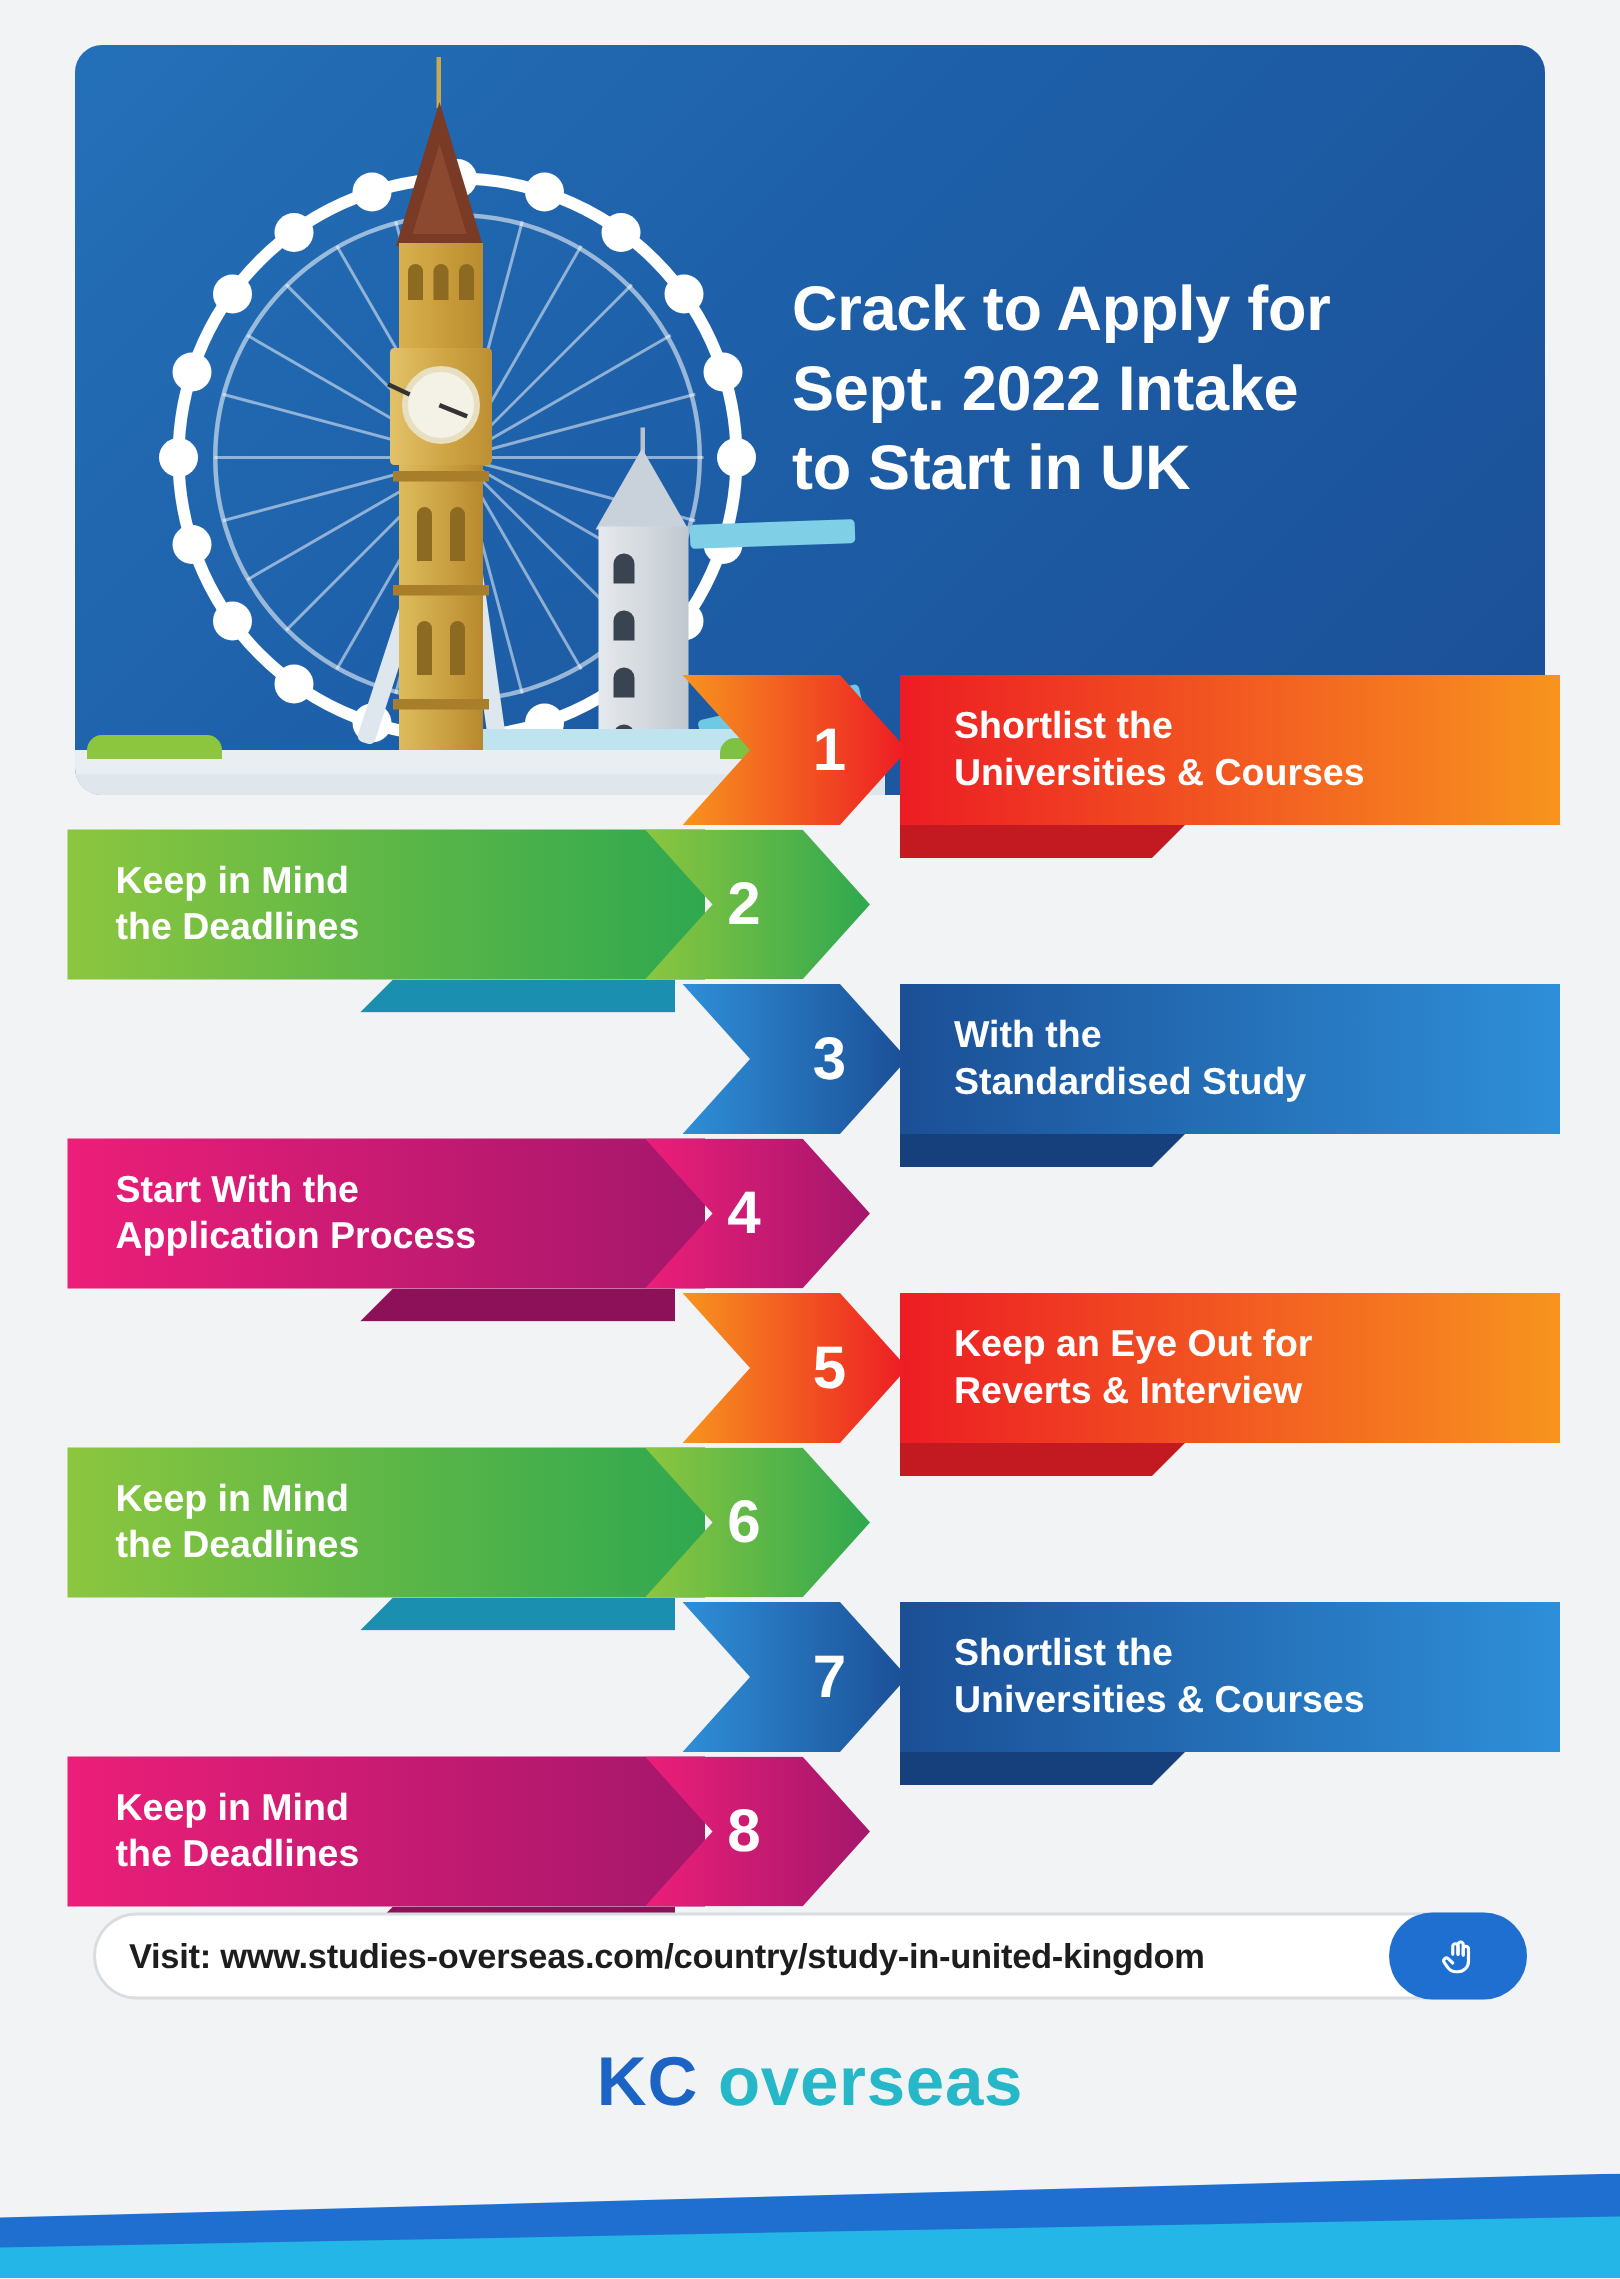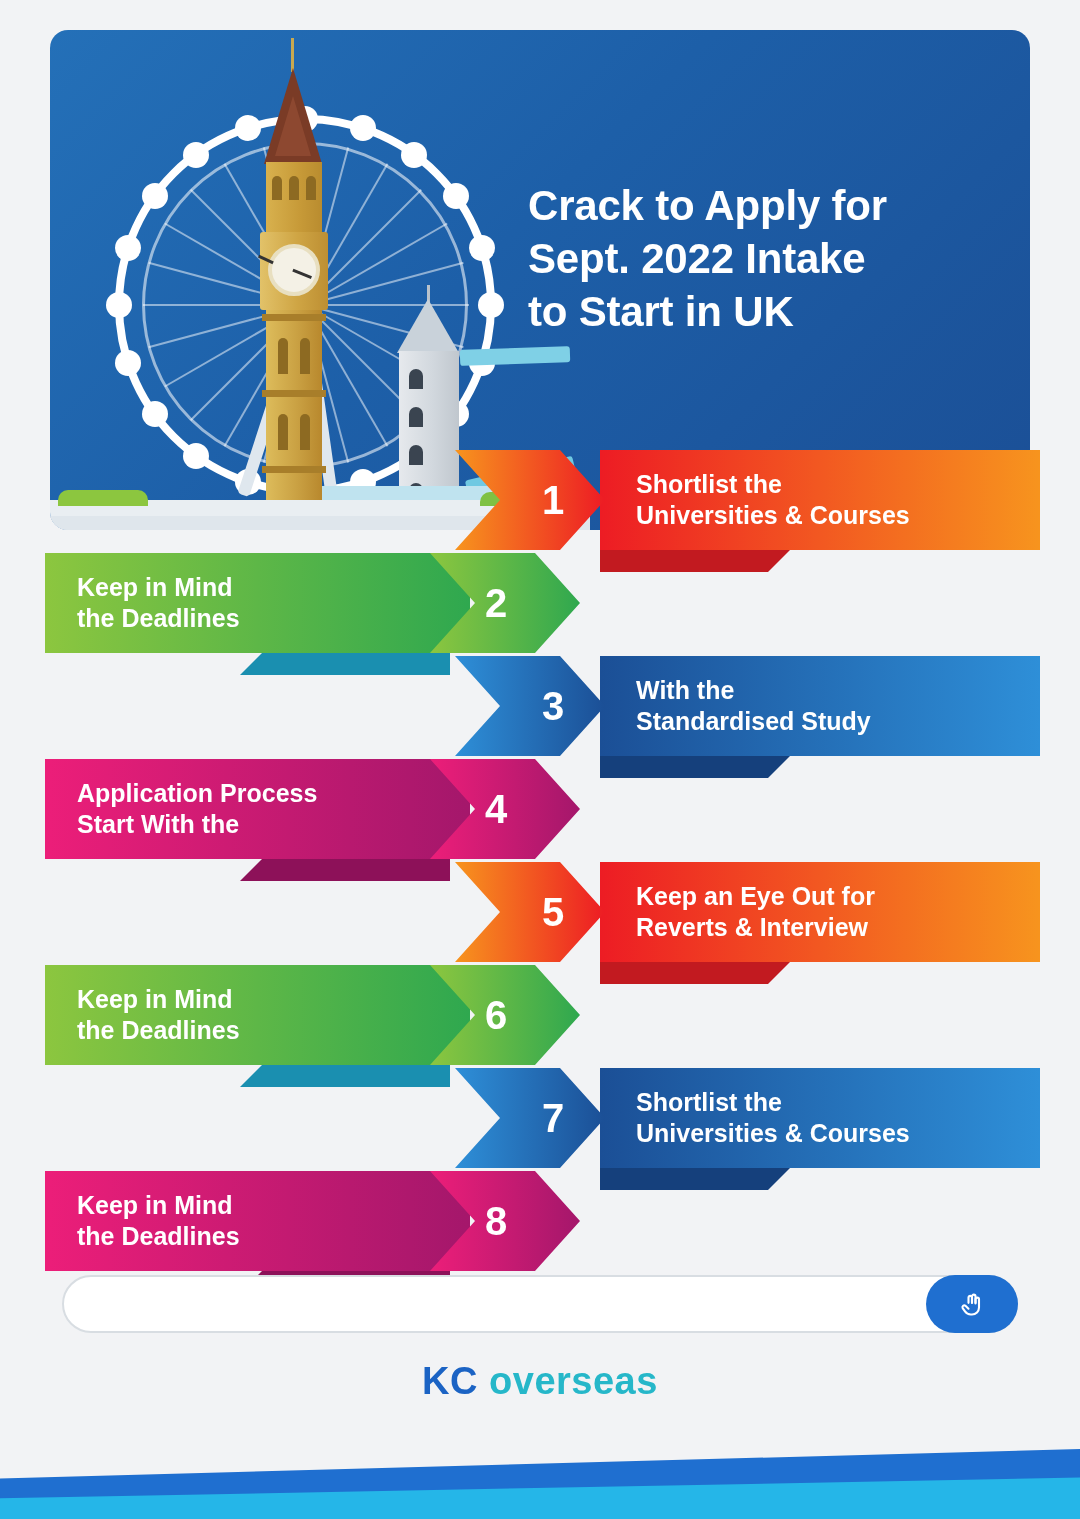--- a/index.html
+++ b/index.html
@@ -344,21 +344,21 @@
   
   .logo {
     position: absolute;
     left: 0;
     top: 1360px;
     width: 1080px;
     text-align: center;
   }
   .logo-main {
     color: #1b63c4;
-    font-size: 38px;
+    font-size: 46px;
     font-weight: bold;
     letter-spacing: 0.5px;
   }
   .logo-main .teal { color: #26b7c9; }
   .logo-sub {
     margin-top: 10px;
     color: #1b3d7a;
     font-size: 30px;
     letter-spacing: 7px;
   }
@@ -520,22 +520,22 @@
           <div>With the</div>
           <div>Standardised Study</div>
         </div>
       </div>
       <div class="step" style="left:0;top:309px;width:1080px;">
         <div class="band" style="left:45px;width:425px;background:linear-gradient(90deg,#ec1e79,#a4176b);"></div>
         <div class="band-shadow" style="left:240px;top:100px;width:210px;background:#8d1159;clip-path:polygon(22px 0,100% 0,100% 100%,0 100%);"></div>
         <div class="arrow" style="left:430px;background:linear-gradient(90deg,#ec1e79,#a4176b);clip-path:polygon(0 0,70% 0,100% 50%,70% 100%,0 100%,30% 50%);"></div>
         <div class="arrow-num" style="left:466px;width:60px;text-align:center;">4</div>
         <div class="band-text" style="left:77px;width:370px;">
+          <div>Start With the</div>
           <div>Application Process</div>
-          <div>Start With the</div>
         </div>
       </div>
       <div class="step" style="left:0;top:412px;width:1080px;">
         <div class="band" style="left:600px;width:440px;background:linear-gradient(90deg,#ed1c24,#f7941e);clip-path:polygon(0 0,100% 0,100% 100%,0 100%);"></div>
         <div class="band-shadow" style="left:600px;top:100px;width:190px;background:#c21a20;clip-path:polygon(0 0,100% 0,calc(100% - 22px) 100%,0 100%);"></div>
         <div class="arrow" style="left:455px;background:linear-gradient(90deg,#f7941e,#ed1c24);clip-path:polygon(0 0,70% 0,100% 50%,70% 100%,0 100%,30% 50%);"></div>
         <div class="arrow-num" style="left:523px;width:60px;text-align:center;">5</div>
         <div class="band-text" style="left:636px;width:380px;">
           <div>Keep an Eye Out for</div>
           <div>Reverts &amp; Interview</div>
@@ -567,20 +567,21 @@
         <div class="arrow" style="left:430px;background:linear-gradient(90deg,#ec1e79,#a4176b);clip-path:polygon(0 0,70% 0,100% 50%,70% 100%,0 100%,30% 50%);"></div>
         <div class="arrow-num" style="left:466px;width:60px;text-align:center;">8</div>
         <div class="band-text" style="left:77px;width:370px;">
           <div>Keep in Mind</div>
           <div>the Deadlines</div>
         </div>
       </div>
     </div>
 
   <div class="urlbar">
+    <span class="url-text">Visit: www.studies-overseas.com/country/study-in-united-kingdom</span>
     <span class="url-btn">
       <svg width="28" height="28" viewBox="0 0 24 24" fill="none" stroke="#ffffff" stroke-width="1.8" stroke-linecap="round" stroke-linejoin="round">
         <path d="M9 11V6.5a1.5 1.5 0 0 1 3 0V11"></path>
         <path d="M12 11V5.5a1.5 1.5 0 0 1 3 0V11"></path>
         <path d="M15 11.5V8a1.5 1.5 0 0 1 3 0v7a6 6 0 0 1-6 6h-1a6 6 0 0 1-5-2.6L4 15.5a1.6 1.6 0 0 1 2.4-2L9 16"></path>
       </svg>
     </span>
   </div>
 
   <div class="logo">

